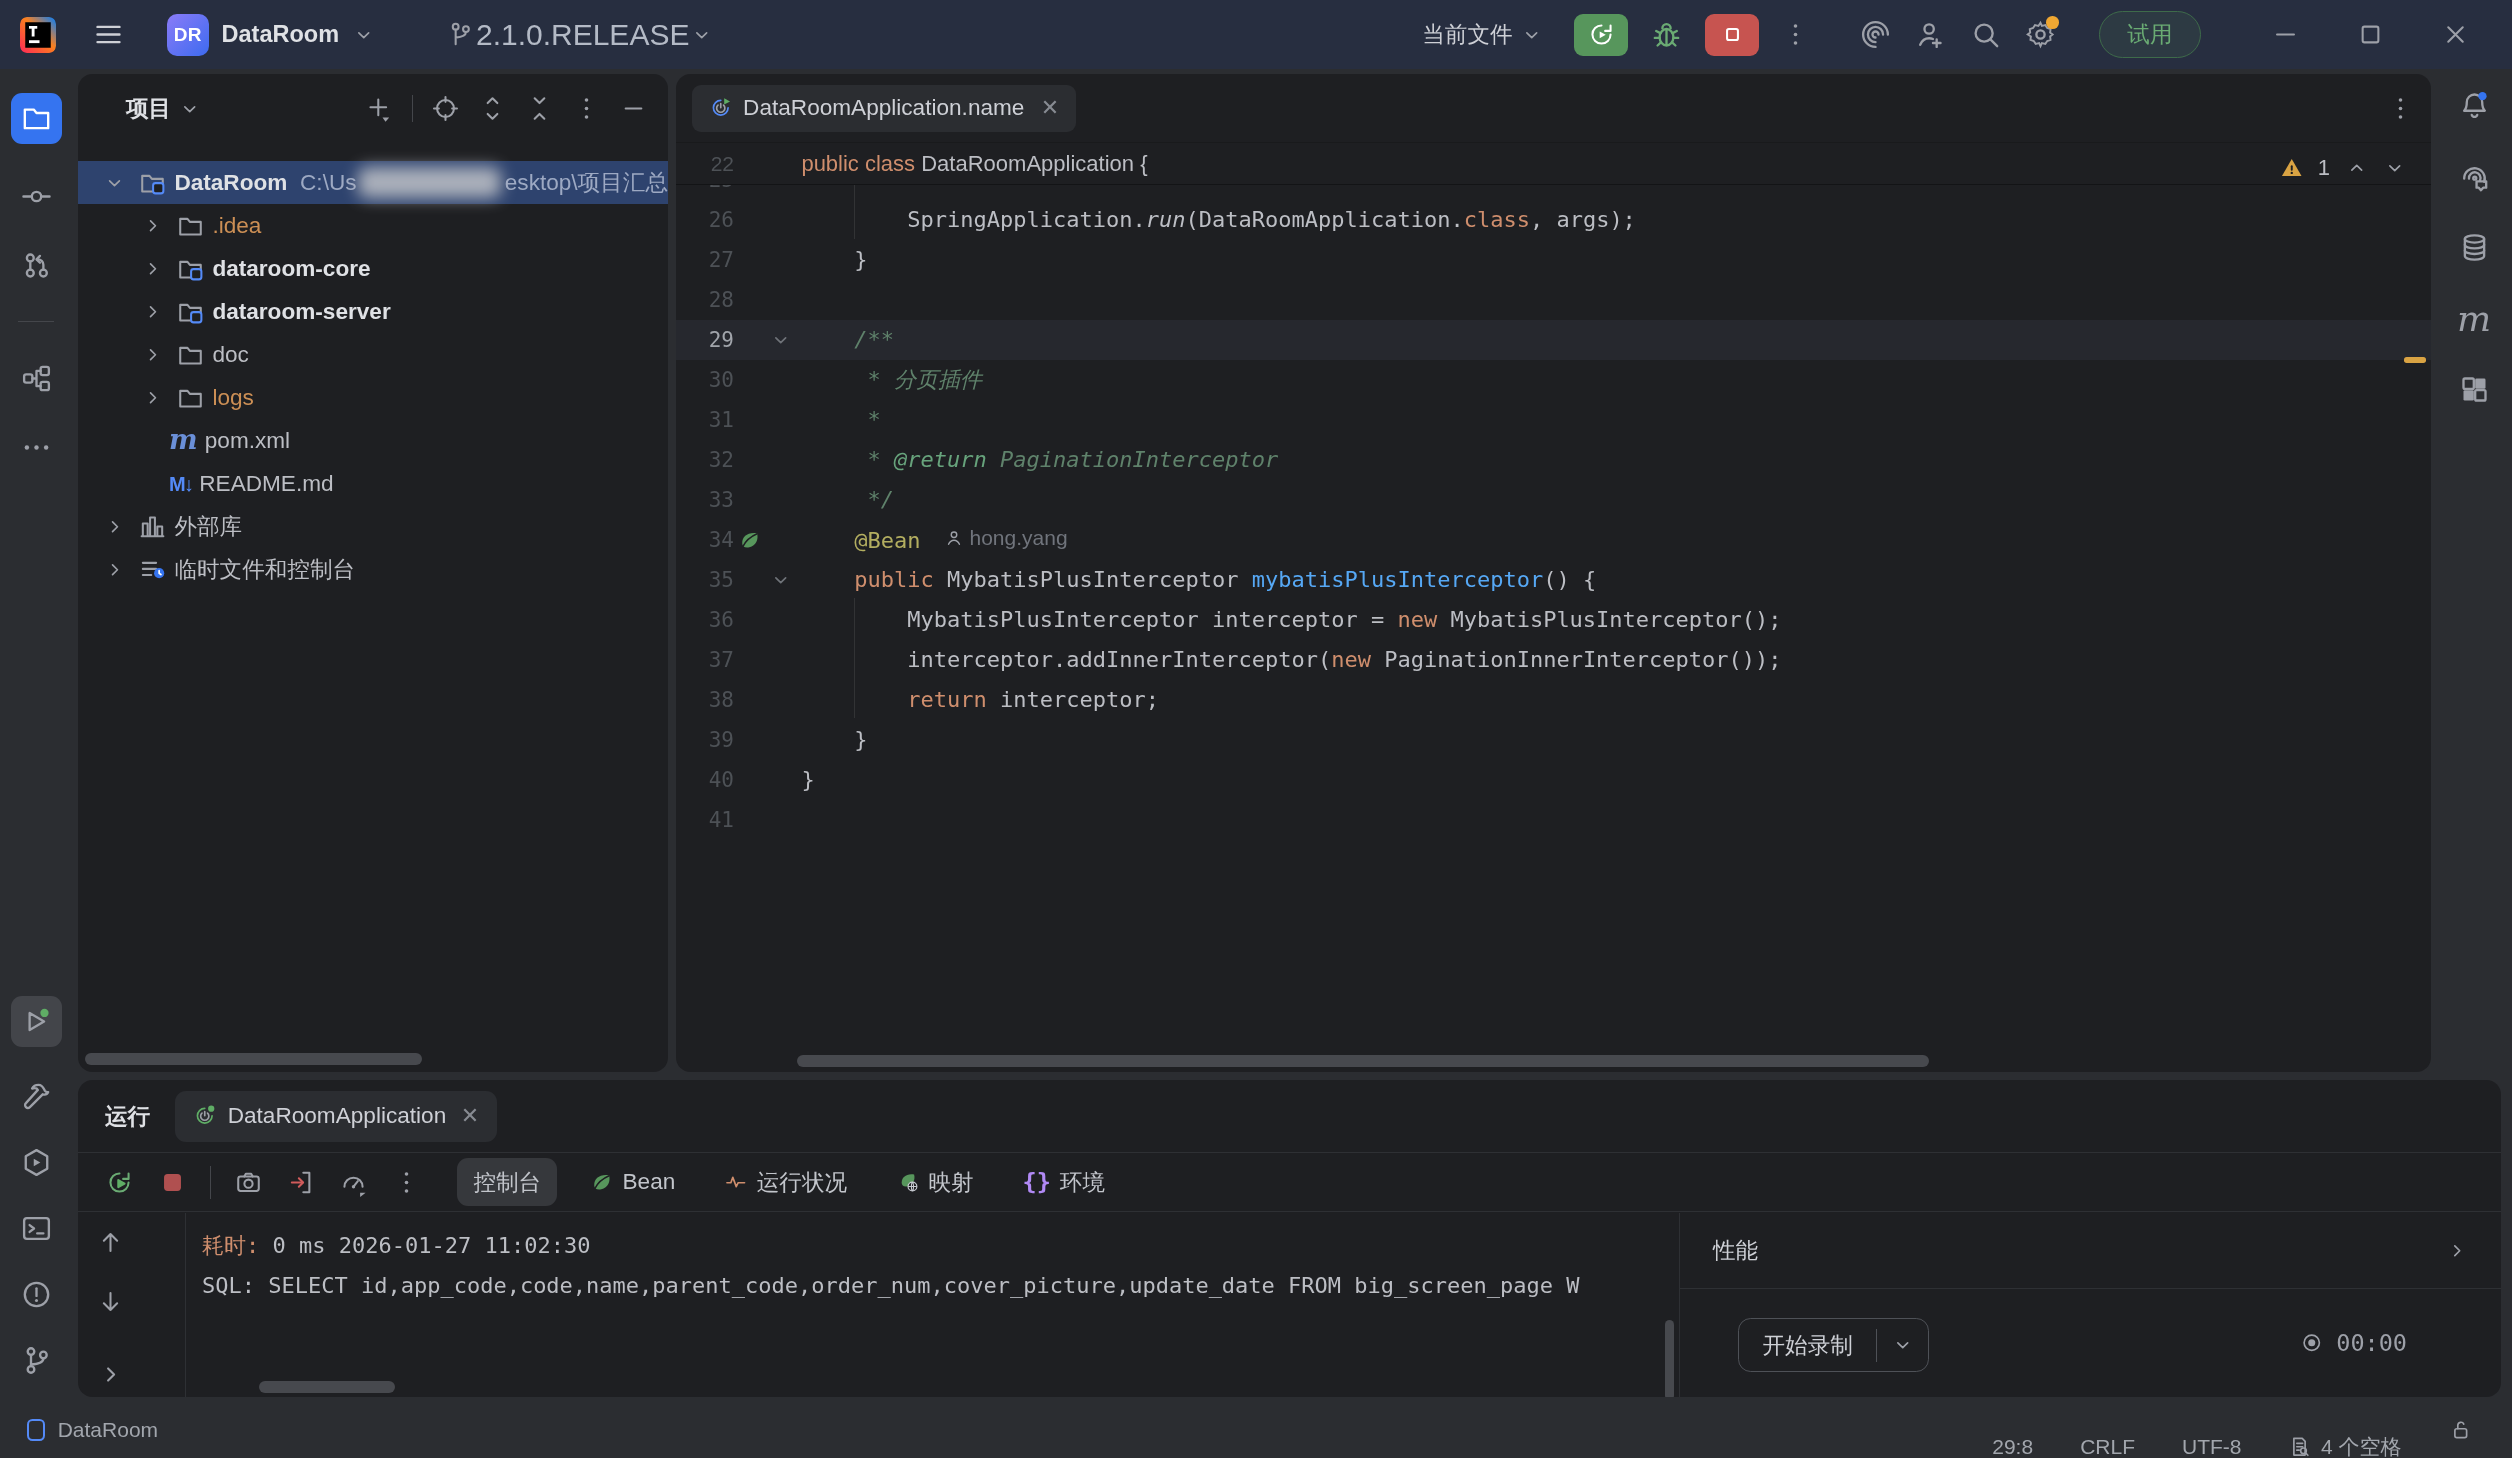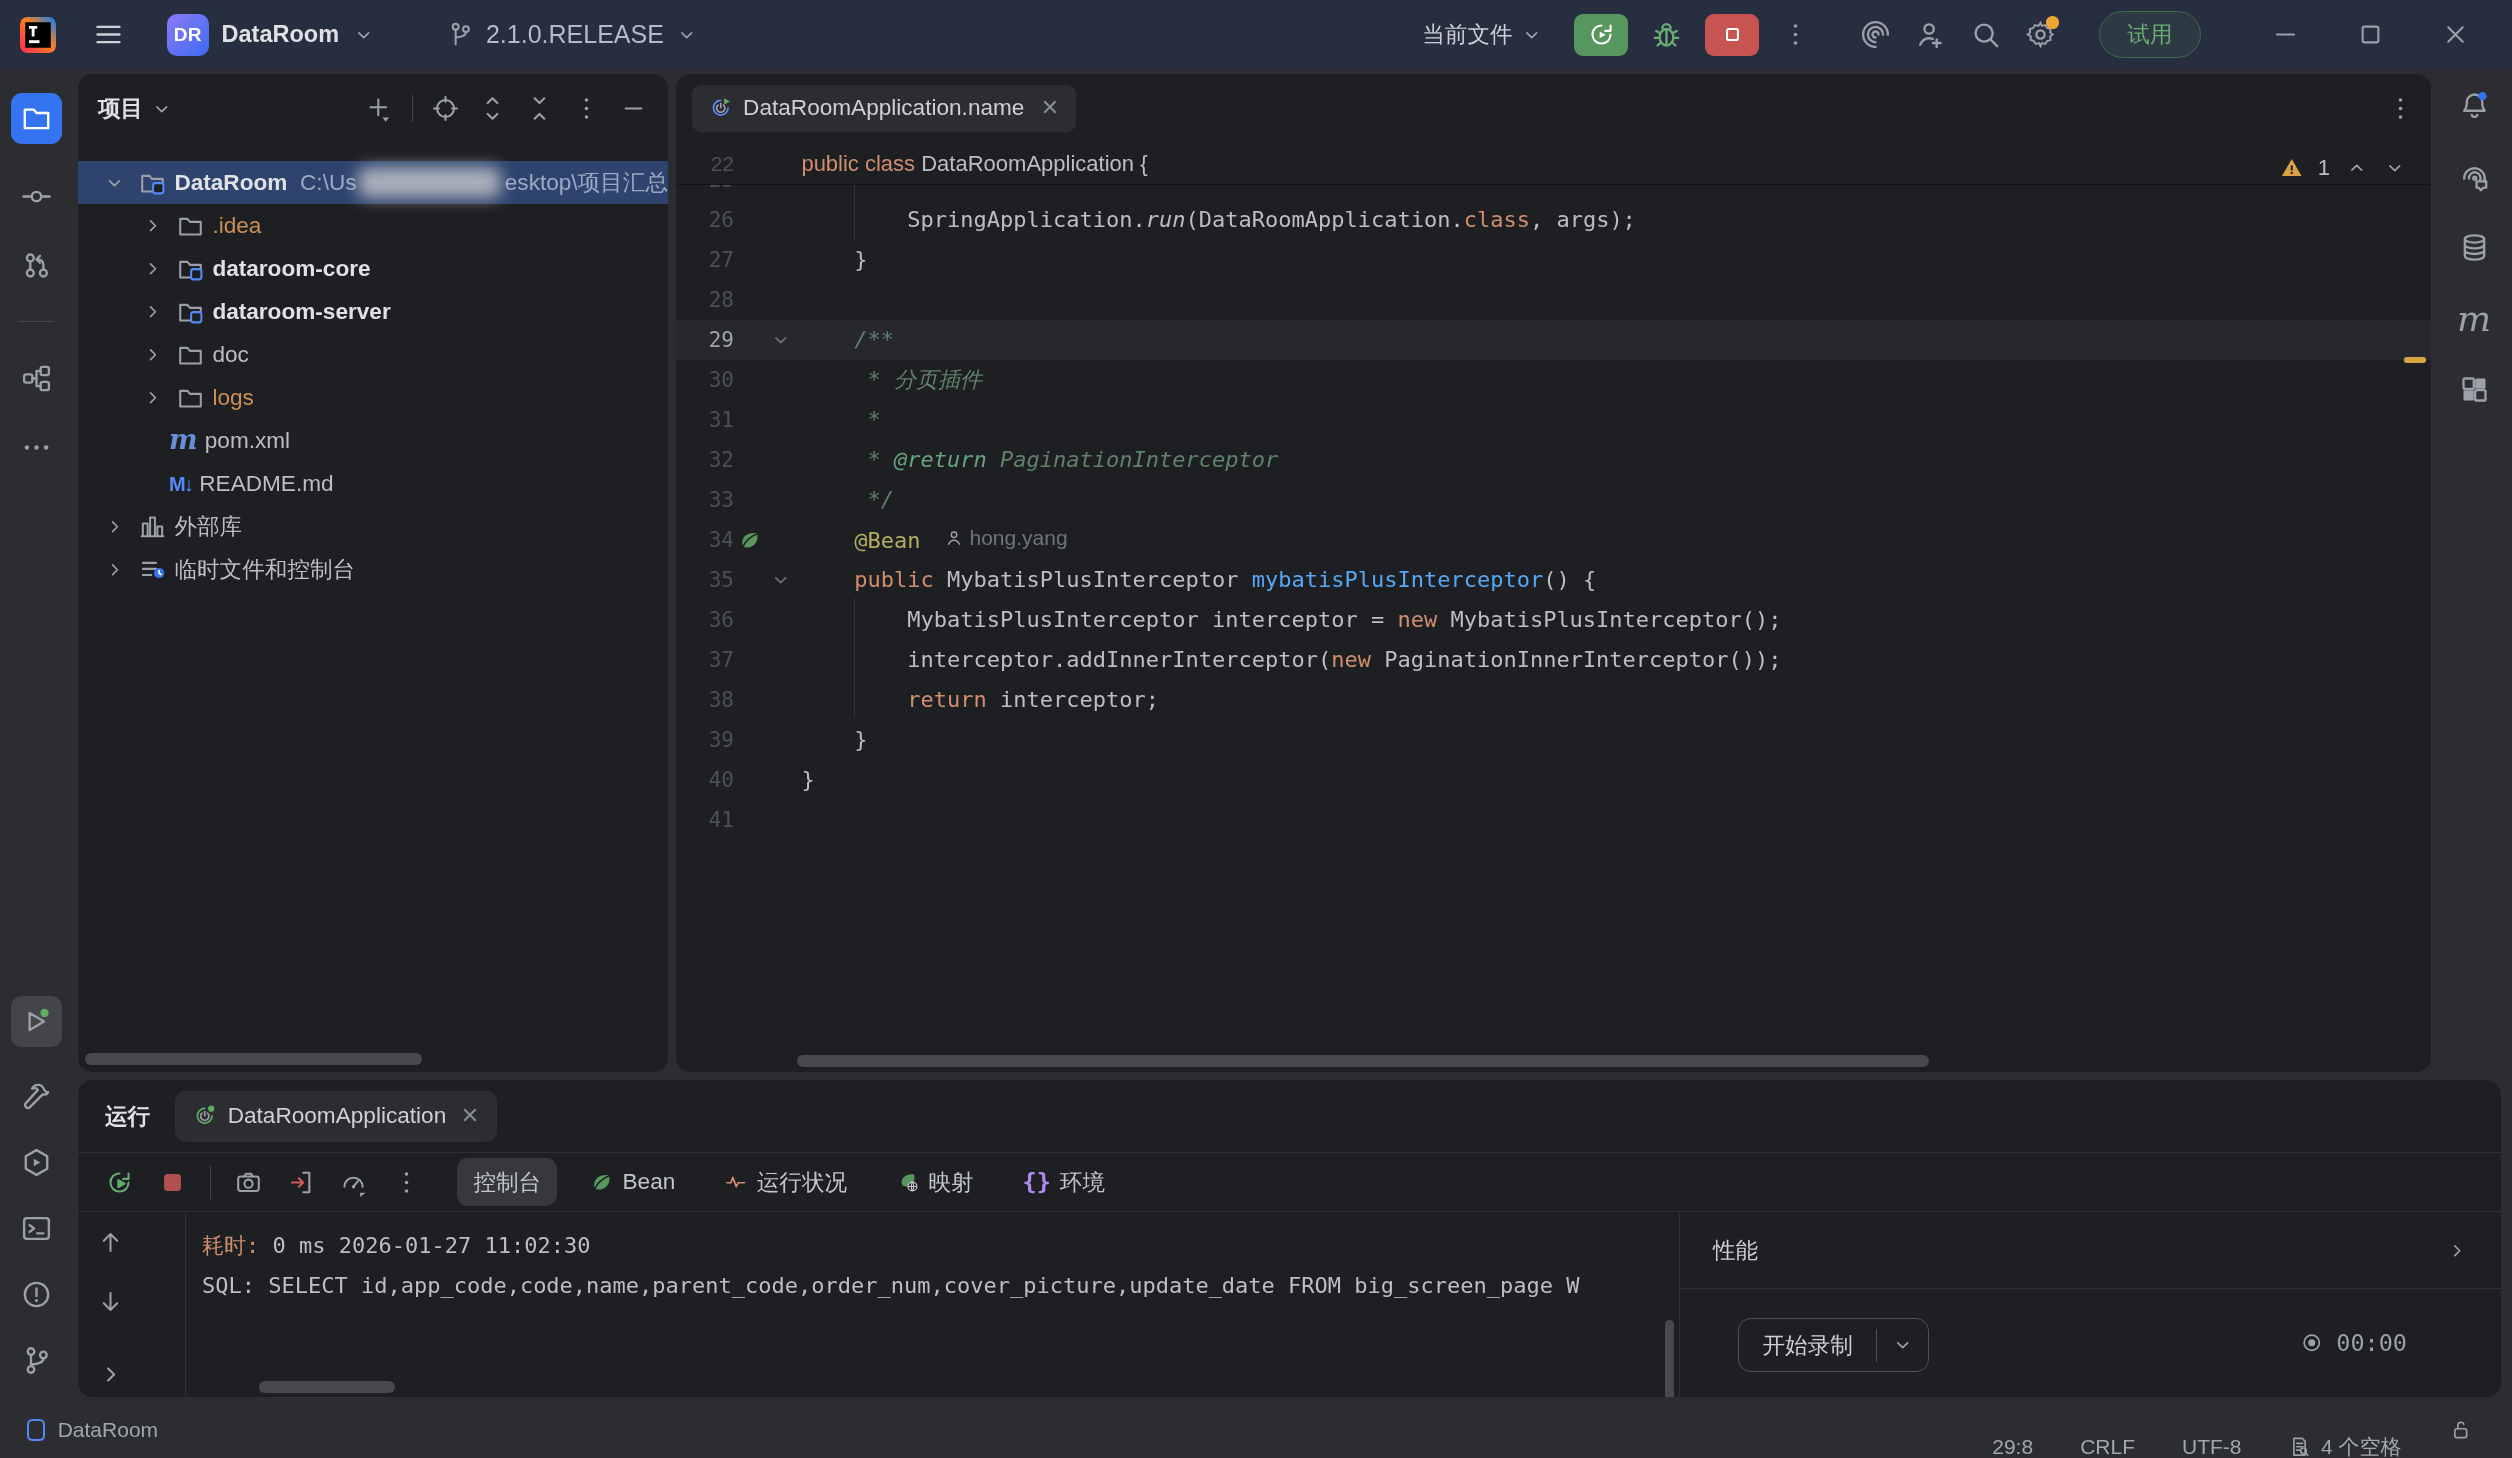--- a/index.html
+++ b/index.html
@@ -27,21 +27,21 @@
   .tb-left { display:flex; align-items:center; gap:12.7px; padding-left:20px; }
   .logo { width:36px; height:36px; border-radius:7.2px; overflow:hidden; }
   .hamburger { margin-left:23.5px; color:#ced0d6; }
   .proj-widget { display:flex; align-items:center; gap:12.7px; margin-left:29px; cursor:default; }
   .dr-badge {
     width:42px; height:42px; border-radius:10px; color:#fff; font-weight:700; font-size:19px;
     background:linear-gradient(135deg,#8a7bf7 0%,#3d6bf0 100%);
     display:flex; align-items:center; justify-content:center; letter-spacing:0.5px;
   }
   .proj-name { color:#dfe1e5; font-weight:600; font-size:23.5px; }
-  .vcs-widget { display:flex; align-items:center; gap:11px; margin-left:58px; color:#b4bac6; font-size:25px; }
+  .vcs-widget { display:flex; align-items:center; gap:1px; margin-left:58px; color:#b4bac6; font-size:30px; }
   .tb-right { margin-left:auto; display:flex; align-items:center; gap:22px; padding-right:14.5px; }
   .runcfg { display:flex; align-items:center; gap:7.2px; color:#ced0d6; font-size:22.6px; margin-right:9px; }
   .btn-run { width:54px; height:42px; border-radius:9px; background:#57965c; display:flex; align-items:center; justify-content:center; }
   .btn-run .ic, .btn-stop .ic { color:#fff; }
   .btn-debug { color:#6aab73; }
   .btn-stop { width:54px; height:42px; border-radius:9px; background:#c75450; display:flex; align-items:center; justify-content:center; }
   .gear-wrap { position:relative; }
   .gear-wrap::after { content:""; position:absolute; right:-1.8px; top:-1.8px; width:12.7px; height:12.7px; border-radius:50%; background:#f0a732; }
   .trial {
     margin:0 20px; padding:7.2px 27px; border-radius:23.5px; border:1.8px solid #3e6b4a;
@@ -60,21 +60,21 @@
   .strip-btn.active-blue .ic { color:#fff; }
   .strip-btn.active-gray { background:#43454a; }
   .rightstrip { position:absolute; right:0; top:69px; width:76px; height:435px; display:flex; flex-direction:column; align-items:center; gap:38px; padding-top:20px; }
   .mvn-big { font-family:"DejaVu Serif","Liberation Serif",serif; font-style:italic; font-size:36px; color:#9da0a8; line-height:33px; }
 
   
   .island { position:absolute; background:#1e1f22; border-radius:14.5px; }
 
   
   .project-panel { left:78px; top:74px; width:590px; height:998px; overflow:hidden; }
-  .phead { height:69px; display:flex; align-items:center; padding:16px 20px; }
+  .phead { height:69px; display:flex; align-items:center; padding:16px 20px;margin-left:28px; }
   .phead-title { display:flex; align-items:center; gap:7.2px; color:#dfe1e5; font-weight:700; font-size:22.6px; }
   .phead-icons { margin-left:auto; display:flex; align-items:center; gap:18px; }
   .ptree { position:absolute; top:87px; left:0; right:0; }
   .trow { height:43px; display:flex; align-items:center; font-size:22.6px; color:#bcbec4; }
   .trow .sp { width:33px; flex:none; }
   .trow .ic { margin-right:7.2px; }
   .trow.sel { background:#2e436e; }
   .tlabel.bold { font-weight:700; color:#dfe1e5; }
   .tlabel.excl { color:#cc8f55; }
   .tpath { color:#9da9c3; margin-left:12.7px; white-space:nowrap; }

